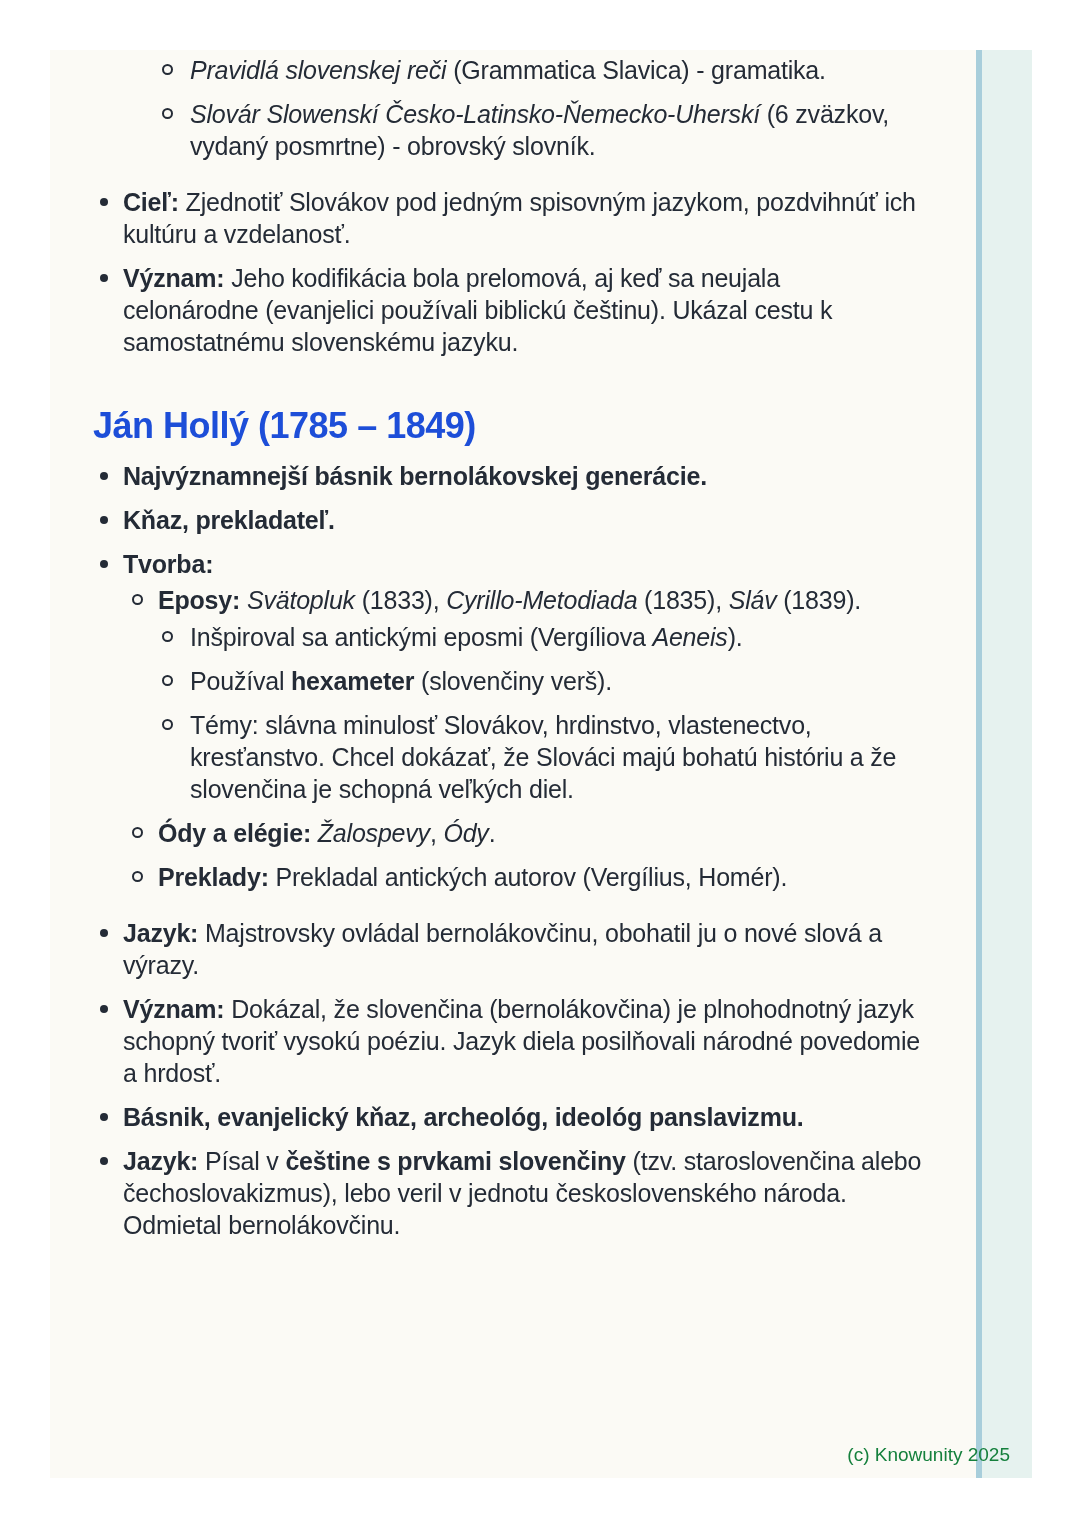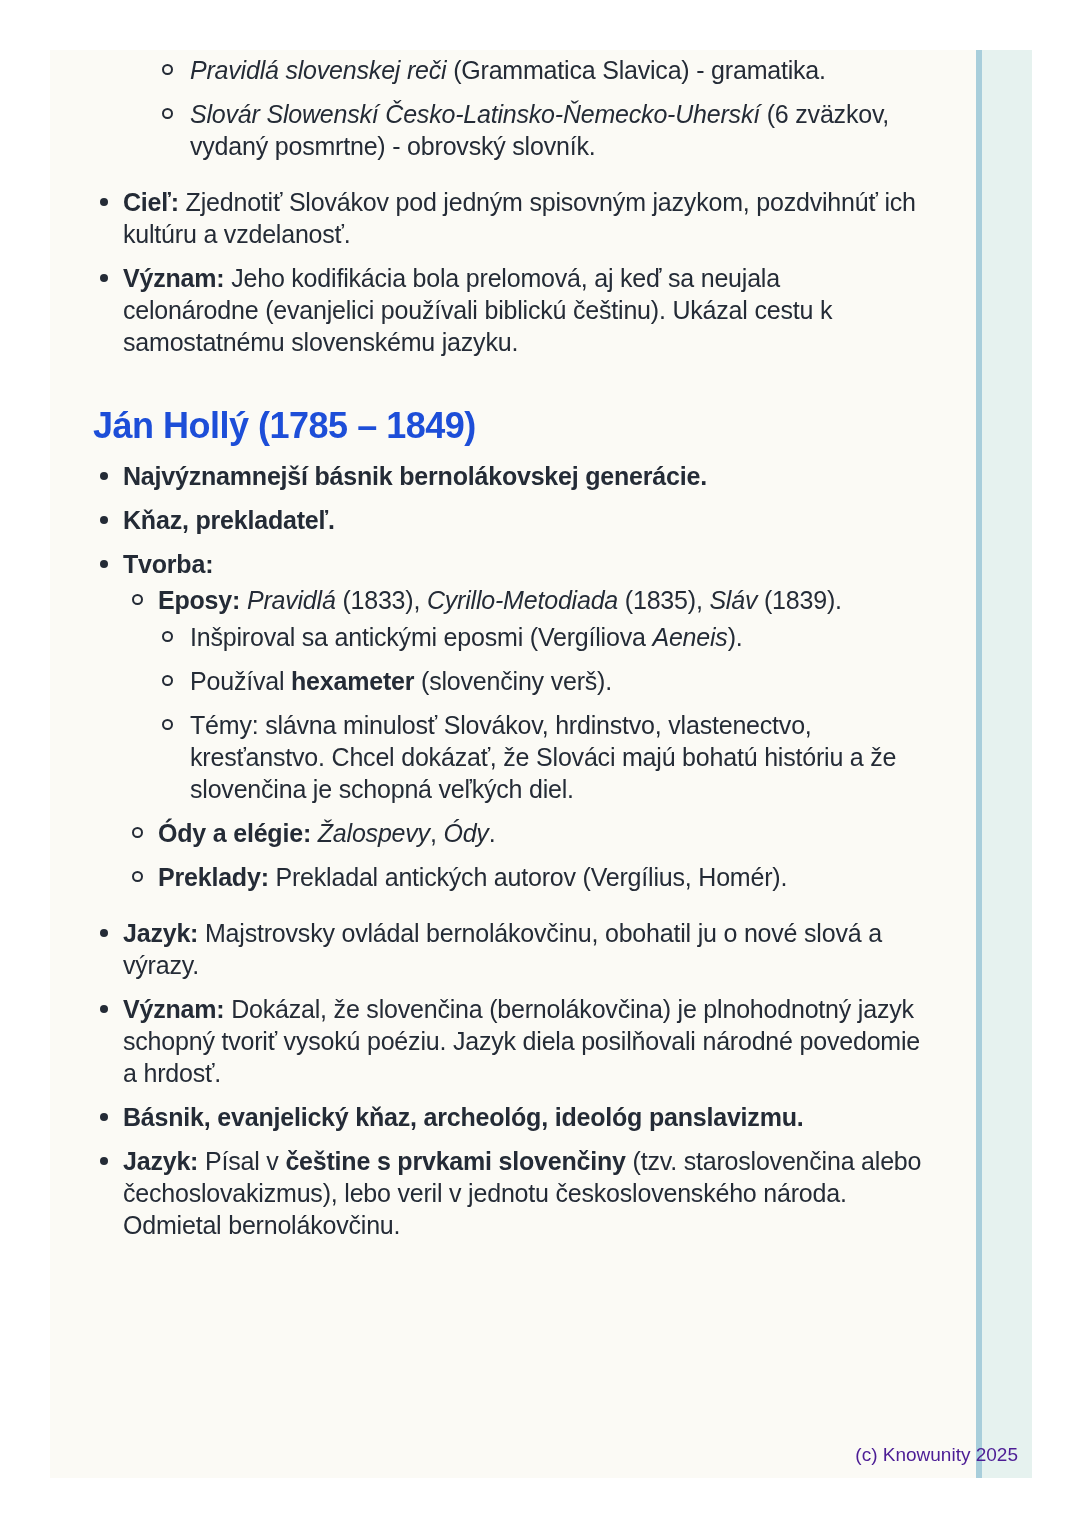--- a/index.html
+++ b/index.html
@@ -63,23 +63,23 @@
   h2 {
     color: #1d4ed8;
     font-size: 36px;
     line-height: 44px;
     font-weight: bold;
     letter-spacing: -0.5px;
     margin: 46px 0 10px 43px;
   }
   .footer {
     position: absolute;
-    right: 14px; bottom: 12px;
+    right: 22px; bottom: 12px;
     z-index: 2;
-    color: #4c1d95;
+    color: #15803d;
     font-size: 19px;
     letter-spacing: 0;
   }
 </style>
 </head>
 <body>
 
 <div class="page">
   <div class="stripe"></div>
 
@@ -122,21 +122,21 @@
       <p class="txt"><b>Kňaz, prekladateľ.</b></p>
     </div>
 
     <div class="li l1">
       <span class="marker-dot"></span>
       <p class="txt"><b>Tvorba:</b></p>
     </div>
 
     <div class="li l2">
       <span class="marker-circle"></span>
-      <p class="txt"><b>Eposy:</b><span> </span><i>Pravidlá</i><span> (1833), </span><i>Cyrillo-Metodiada</i><span> (1835), </span><i>Sláv</i><span> (1839).</span></p>
+      <p class="txt"><b>Eposy:</b><span> </span><i>Svätopluk</i><span> (1833), </span><i>Cyrillo-Metodiada</i><span> (1835), </span><i>Sláv</i><span> (1839).</span></p>
     </div>
 
     <div class="li l3">
       <span class="marker-circle"></span>
       <p class="txt"><span>Inšpiroval sa antickými eposmi (Vergíliova </span><i>Aeneis</i><span>).</span></p>
     </div>
 
     <div class="li l3">
       <span class="marker-circle"></span>
       <p class="txt"><span>Používal </span><b>hexameter</b><span> (slovenčiny verš).</span></p>

